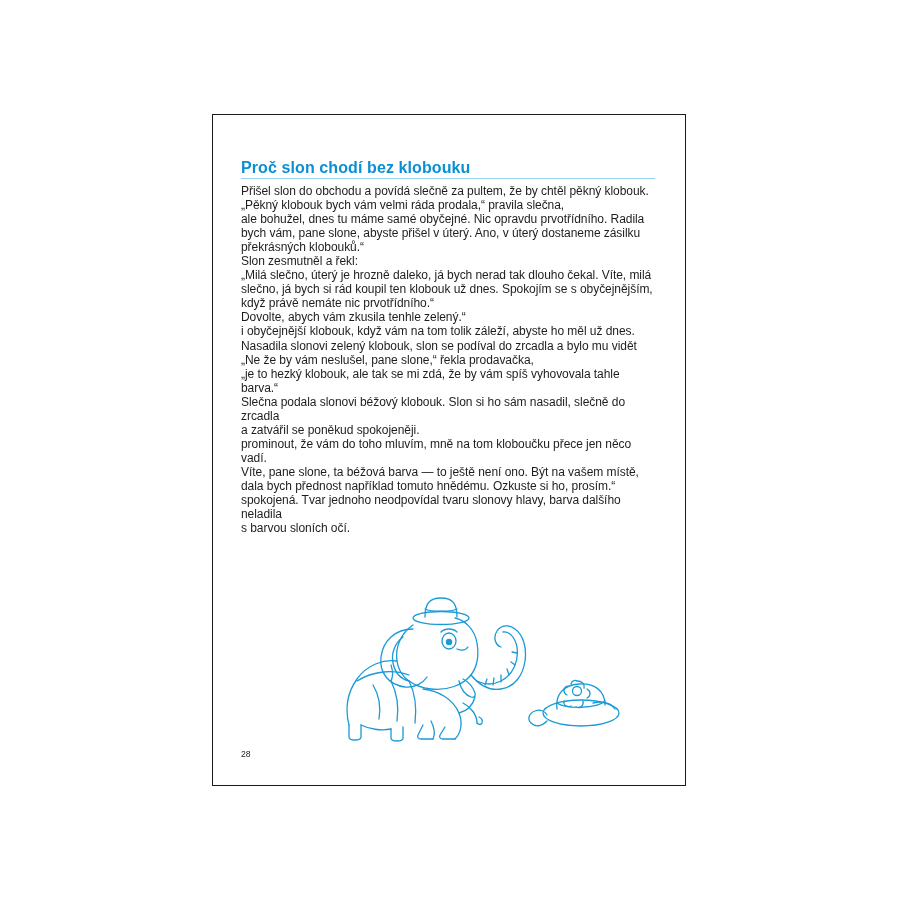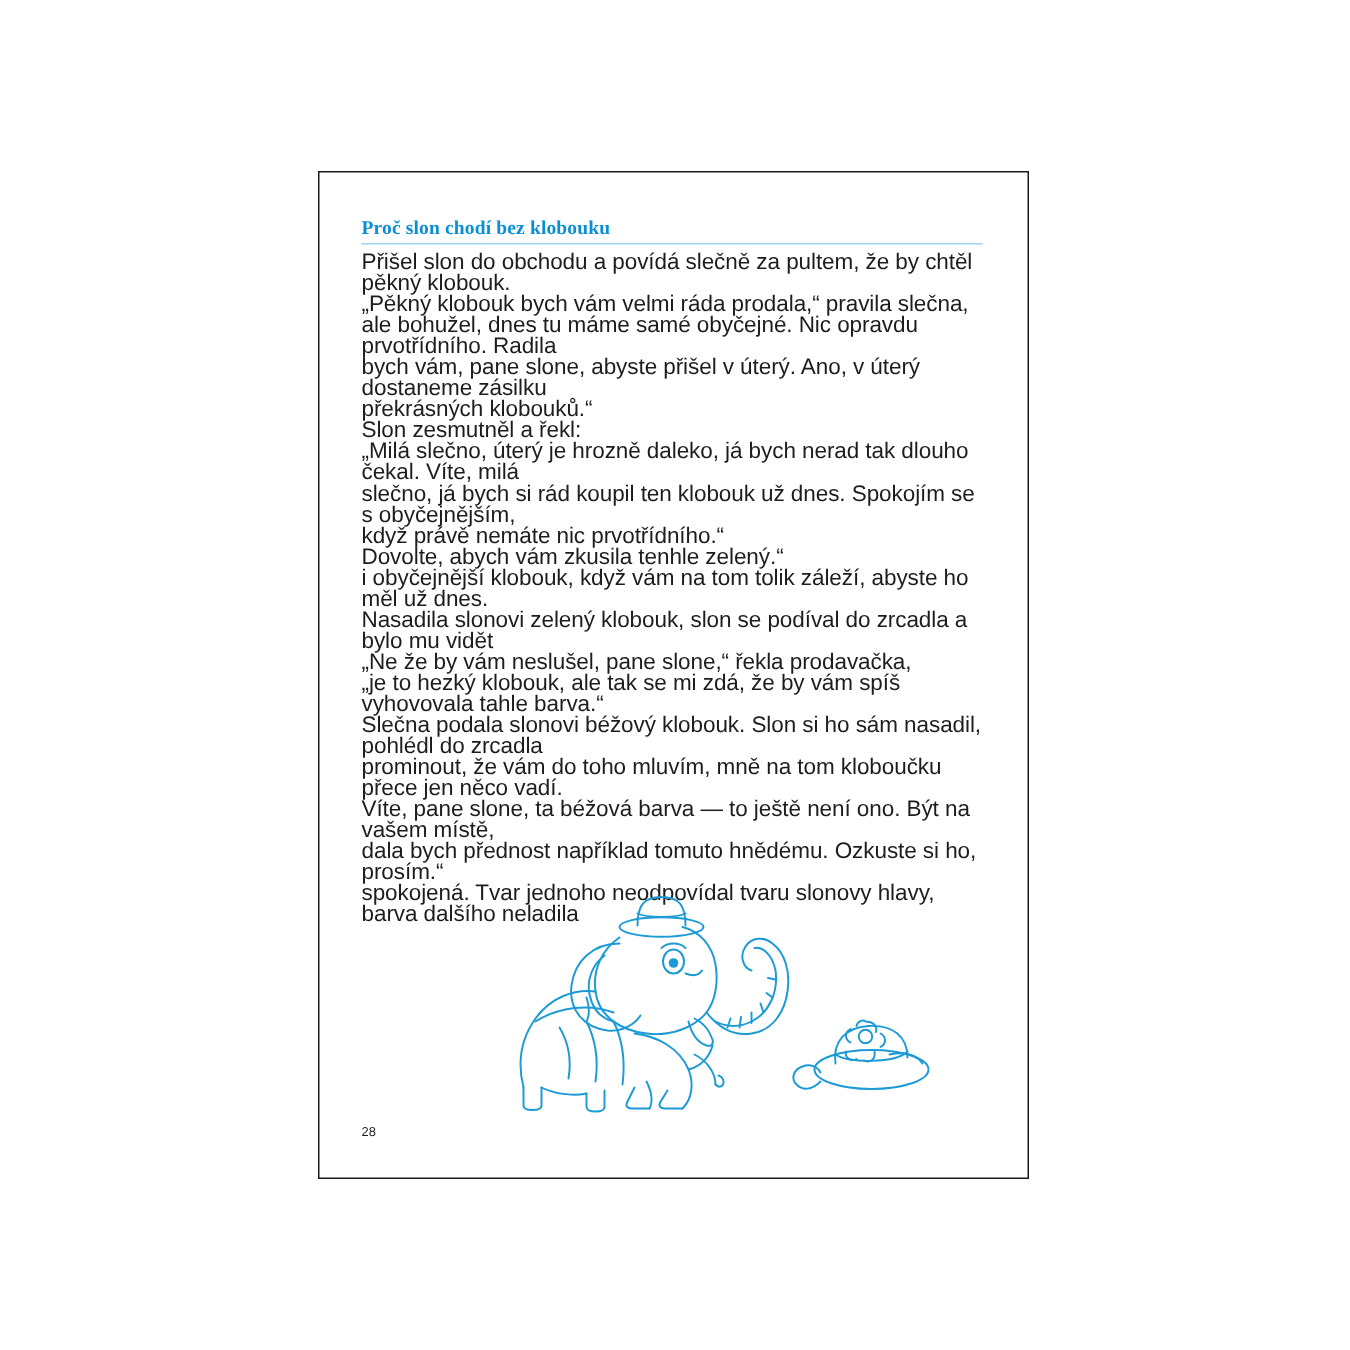--- a/index.html
+++ b/index.html
@@ -30,37 +30,36 @@
   }
   .page-inner {
     position: absolute;
     left: 28px;
     top: 30px;
     width: 414px;
     height: 612px;
   }
   .doc-title {
     color: #0b8fd4;
-    font-size: 13px;
+    font-size: 16px;
     font-weight: bold;
     letter-spacing: 0.1px;
-    margin: 0 0 3px 0;
+    margin: 16px 0 3px 0;
     line-height: 14px;
-    font-family: Liberation Serif, serif;
   }
   .title-rule {
     height: 1px;
     background: #9ad4ef;
     margin-bottom: 5px;
     width: 100%;
   }
   .body-text p {
     margin: 0;
     color: #1d1d1d;
-    font-size: 15px;
+    font-size: 12px;
     line-height: 14.05px;
     letter-spacing: -0.05px;
   }
   .illustration {
     position: absolute;
     left: 22px;
     top: 440px;
     width: 392px;
     height: 160px;
   }
@@ -94,25 +93,27 @@
         <p>překrásných klobouků.“</p>
         <p>Slon zesmutněl a řekl:</p>
         <p>„Milá slečno, úterý je hrozně daleko, já bych nerad tak dlouho čekal. Víte, milá</p>
         <p>slečno, já bych si rád koupil ten klobouk už dnes. Spokojím se s obyčejnějším,</p>
         <p>když právě nemáte nic prvotřídního.“</p>
         <p>Dovolte, abych vám zkusila tenhle zelený.“</p>
         <p> i obyčejnější klobouk, když vám na tom tolik záleží, abyste ho měl už dnes.</p>
         <p>Nasadila slonovi zelený klobouk, slon se podíval do zrcadla a bylo mu vidět</p>
         <p>„Ne že by vám neslušel, pane slone,“ řekla prodavačka,</p>
         <p>„je to hezký klobouk, ale tak se mi zdá, že by vám spíš vyhovovala tahle barva.“</p>
-        <p>Slečna podala slonovi béžový klobouk. Slon si ho sám nasadil, pohlédl do zrcadla</p>
+        <p>Slečna podala slonovi béžový klobouk. Slon si ho sám nasadil, slečně do zrcadla</p>
+        <p>a zatvářil se poněkud spokojeněji.</p>
         <p>prominout, že vám do toho mluvím, mně na tom kloboučku přece jen něco vadí.</p>
         <p>Víte, pane slone, ta béžová barva — to ještě není ono. Být na vašem místě,</p>
         <p>dala bych přednost například tomuto hnědému. Ozkuste si ho, prosím.“</p>
         <p>spokojená. Tvar jednoho neodpovídal tvaru slonovy hlavy, barva dalšího neladila</p>
+        <p>s barvou sloních očí.</p>
       </div>
 
       <div class="illustration">
         <svg width="392" height="160" viewBox="0 0 392 160" fill="none" stroke="#1b9ad6" stroke-width="1.3" stroke-linecap="round" stroke-linejoin="round">
 
           <ellipse cx="178" cy="33" rx="28" ry="6.5"></ellipse>
           <path d="M162 32 C162 19 166 13 178 13 C190 13 194 19 194 32"></path>
           <path d="M162 24 C168 27 188 27 194 24"></path>
 
           <path d="M150 40 C138 48 132 62 134 76 C136 92 150 102 168 104

